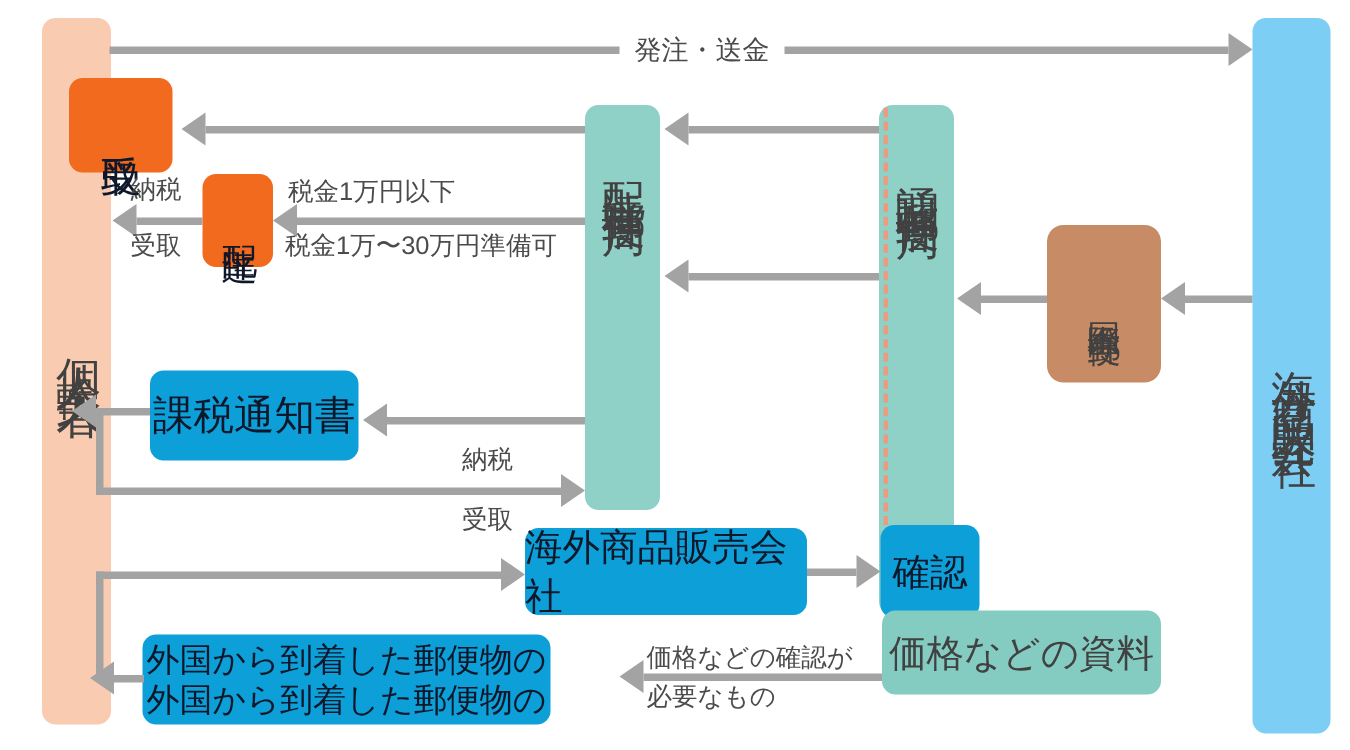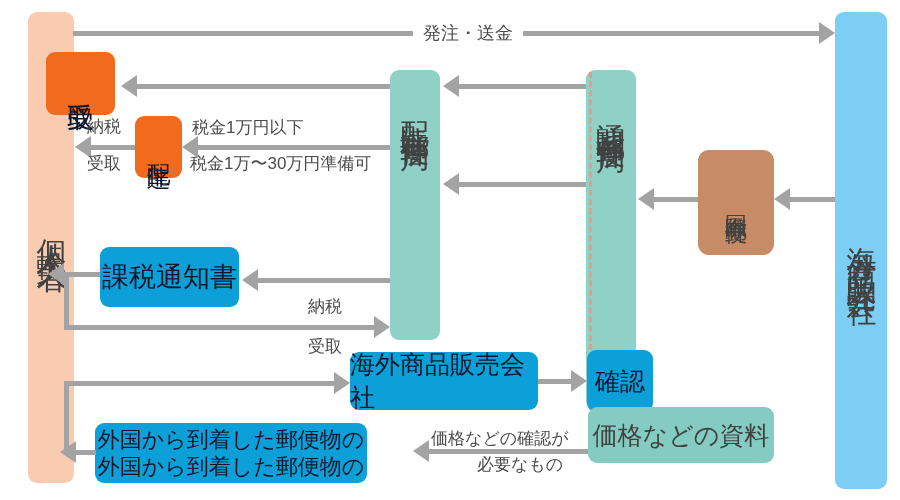--- a/index.html
+++ b/index.html
@@ -126,15 +126,15 @@
   <div class="vl" style="left:64px;top:381px;height:73px;"></div>
   <div class="hl" style="left:65px;top:450px;width:31px;"></div>
   <div class="ahl" style="left:60px;top:441px;"></div>
 
   <div class="hl" style="left:538px;top:379px;width:33px;"></div>
   <div class="ahr" style="left:571px;top:370px;"></div>
 
   <div class="hl" style="left:429px;top:449px;width:159px;"></div>
   <div class="ahl" style="left:413px;top:440px;"></div>
   <div class="lbl" style="left:431px;top:429px;">価格などの確認が</div>
-  <div class="lbl" style="left:431px;top:455px;margin-left:46px;">必要なもの</div>
+  <div class="lbl" style="left:431px;top:455px;">必要なもの</div>
 
 </div>
 
 </body></html>

